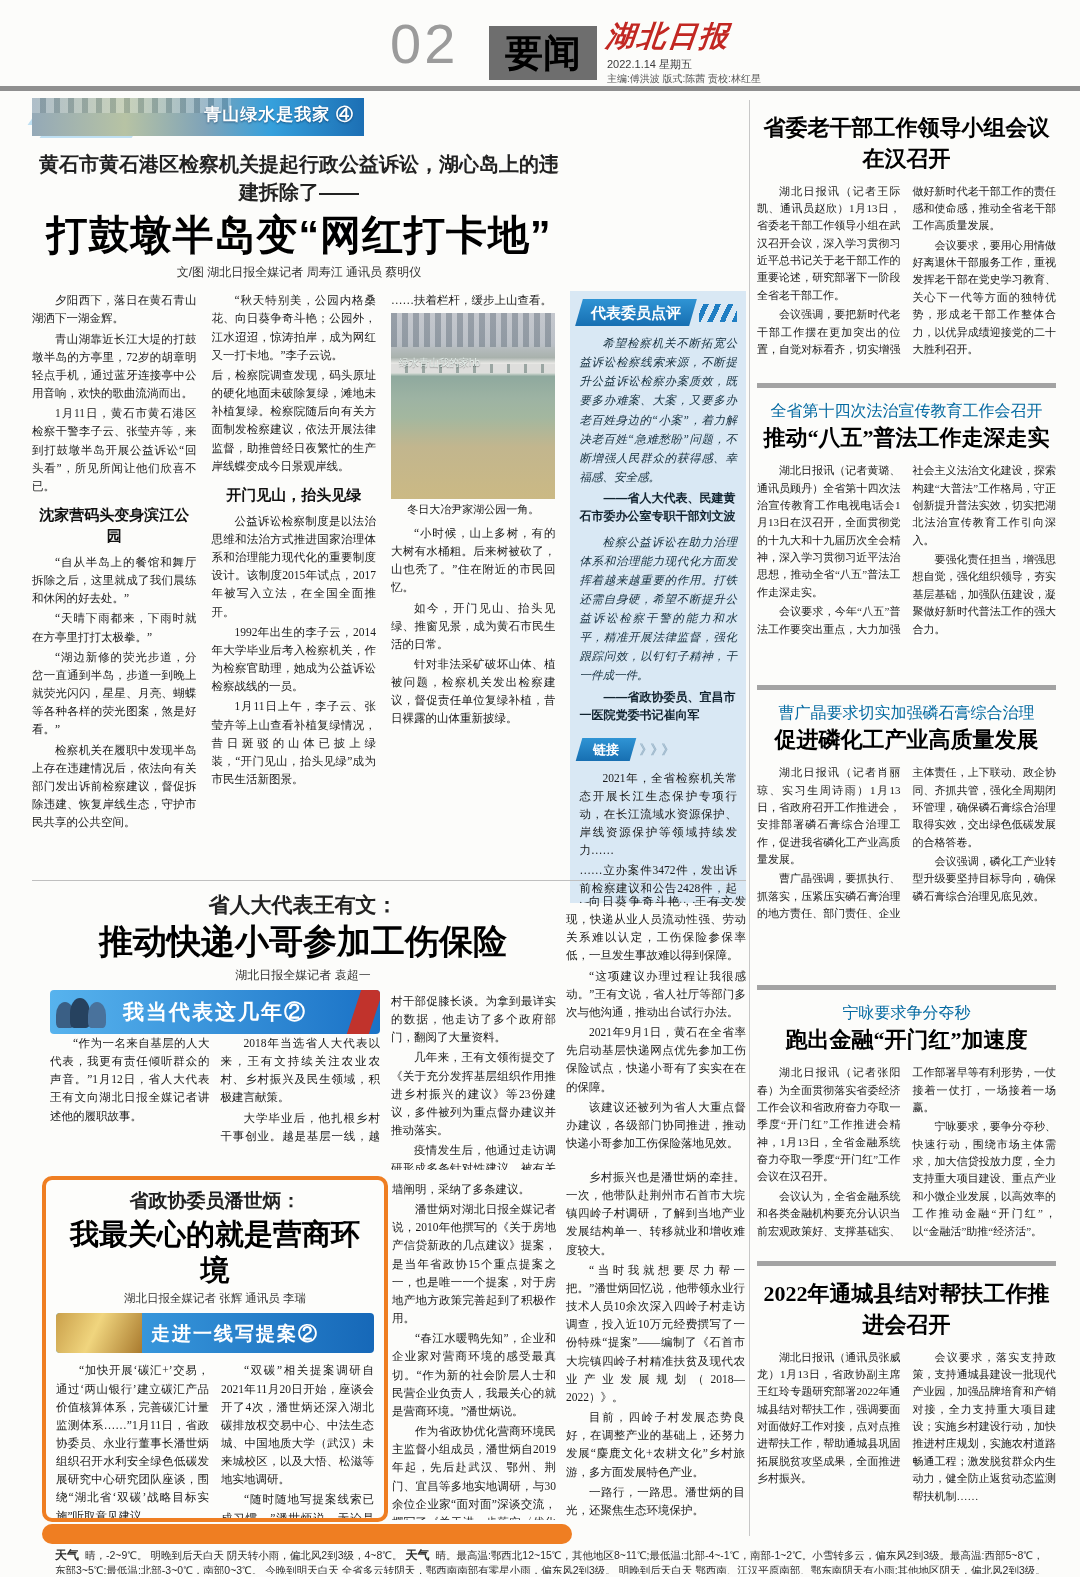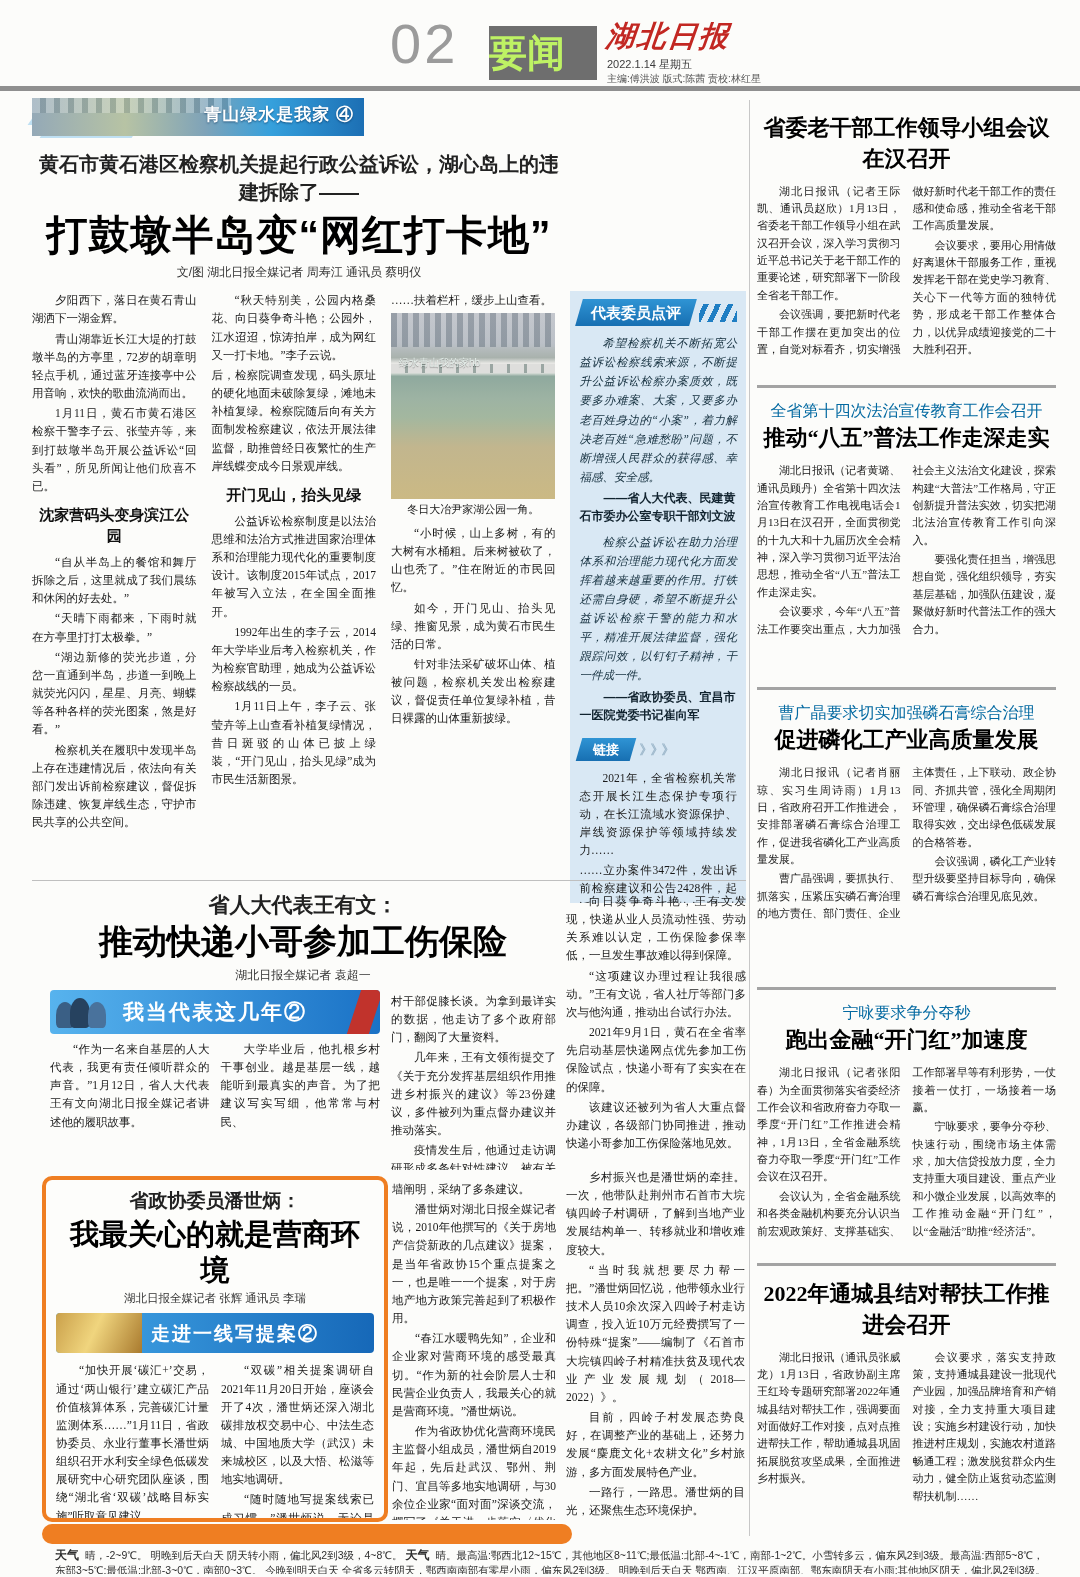--- a/index.html
+++ b/index.html
@@ -2,21 +2,21 @@
 <html><head>
 <meta charset="utf-8">
 <style>
   html,body{margin:0;padding:0;background:#e9e9e6;}
   .page{position:relative;width:1080px;height:1577px;margin:0 auto;background:#fcfcfa;
         font-family:"Liberation Sans",sans-serif;overflow:hidden;color:#1a1a1a;}
   
   .pagenum{position:absolute;left:390px;top:16px;font:300 56px/1 "Liberation Sans",sans-serif;
            color:#9b9b9b;letter-spacing:3px;}
   .section-box{position:absolute;left:489px;top:26px;width:108px;height:54px;background:#6e6e6e;
-               color:#bef264;font:bold 38px/54px "Liberation Sans",sans-serif;text-align:left;}
+               color:#000000;font:bold 38px/54px "Liberation Sans",sans-serif;text-align:center;}
   .paper-logo{position:absolute;left:606px;top:22px;font:bold italic 29px/1 "Liberation Serif",serif;
               color:#c22722;transform:skewX(-6deg);letter-spacing:2px;}
   .dateline{position:absolute;left:607px;top:58px;font:11px/1.2 "Liberation Sans",sans-serif;color:#3c3c3c;}
   .staffline{position:absolute;left:607px;top:73px;font:10px/1.2 "Liberation Sans",sans-serif;color:#555;}
   .top-rule{position:absolute;left:0;top:86px;width:1080px;height:5px;background:#8f8f8f;}
   .vrule{position:absolute;left:749px;top:100px;width:1px;height:1436px;background:#c7c7c7;}
   .deco1{position:absolute;left:30px;top:118px;width:54px;height:7px;background:#bfe0f3;transform:skewX(-35deg);}
   .deco2{position:absolute;left:42px;top:131px;width:92px;height:7px;background:#bfe0f3;transform:skewX(-35deg);}
   
   .para{font:11.5px/1.58 "Liberation Serif",serif;text-align:justify;text-indent:2em;margin:0 0 2px;}
@@ -73,42 +73,42 @@
   .f2-colsL{width:330px;}
   .banner2{position:relative;height:44px;border-radius:4px;overflow:hidden;display:flex;align-items:center;
            justify-content:center;background:linear-gradient(90deg,#57b3ee,#1a72c6);}
   .banner2-txt{color:#fff;font:bold 21px/1 "Liberation Sans",sans-serif;letter-spacing:2px;}
   .crowd{position:absolute;left:6px;top:6px;width:60px;height:32px;}
   .crowd i{position:absolute;bottom:0;border-radius:50% 50% 20% 20%;background:#2c4d6e;}
   .crowd i:nth-child(1){left:0;width:18px;height:26px;background:#3a5f85;}
   .crowd i:nth-child(2){left:14px;width:20px;height:30px;background:#26425f;}
   .crowd i:nth-child(3){left:32px;width:18px;height:26px;background:#49729c;}
   .ribbon{position:absolute;right:4px;top:-4px;width:22px;height:52px;background:#c1332c;transform:skewX(-18deg);}
-  .f2-txt2{column-count:2;column-gap:11px;height:120px;overflow:hidden;margin-top:6px;}
+  .f2-txt2{column-count:2;column-gap:11px;height:120px;overflow:hidden;}
   .f2-c3{width:165px;height:180px;overflow:hidden;margin-top:2px;}
   .f2-c4{position:absolute;right:0;top:2px;width:180px;height:276px;overflow:hidden;}
   
   .f3{position:absolute;left:42px;top:1176px;width:346px;height:346px;box-sizing:border-box;
       border:4px solid #ef7e22;border-radius:10px;padding:8px 10px 6px;overflow:hidden;background:#fdfdfb;}
   .f3-head{text-align:center;}
   .f3-kicker{font:600 19px/1.35 "Liberation Sans",sans-serif;color:#222;}
   .f3-headline{font:bold 29px/1.25 "Liberation Serif",serif;color:#000;margin:2px 0;}
   .f3-byline{font:11.5px/1.5 "Liberation Sans",sans-serif;color:#333;margin-bottom:6px;}
   .banner3{position:relative;height:40px;border-radius:4px;overflow:hidden;display:flex;align-items:center;
            justify-content:center;background:linear-gradient(90deg,#43a7e8,#1668b8);}
   .banner3-gold{position:absolute;left:0;top:0;width:86px;height:100%;
            background:linear-gradient(115deg,#caa04a 0%,#f0d57e 45%,#a97a2e 100%);}
   .banner3-txt{position:relative;color:#fff;font:bold 19px/1 "Liberation Sans",sans-serif;letter-spacing:2px;margin-left:40px;}
   .f3-txt{column-count:2;column-gap:12px;height:196px;overflow:hidden;margin-top:8px;}
   .midc3{position:absolute;left:392px;top:1180px;width:164px;height:340px;overflow:hidden;}
   .midc4{position:absolute;left:566px;top:1168px;width:179px;height:352px;overflow:hidden;}
   .orange-bar{position:absolute;left:42px;top:1524px;width:530px;height:20px;background:#ef7e22;border-radius:10px;}
   
   .sidebar{position:absolute;left:757px;top:100px;width:299px;}
-  .side-art{box-sizing:border-box;border-bottom:3px solid #a3a3a3;padding:12px 0 6px;overflow:hidden;}
+  .side-art{box-sizing:border-box;border-bottom:5px solid #a3a3a3;padding:12px 0 6px;overflow:hidden;}
   .side-art:last-child{border-bottom:none;}
   .side-kicker{font:16px/1.4 "Liberation Sans",sans-serif;text-align:center;color:#0369a1;}
   .side-kicker:empty{display:none;}
   .side-title{font:bold 22px/1.4 "Liberation Serif",serif;text-align:center;color:#000;margin:1px 0 8px;}
   .side-body{column-count:2;column-gap:12px;overflow:hidden;}
   .side-body .para{font-size:11px;}
   .h1a{height:288px;}.h2a{height:302px;}.h3a{height:300px;}.h4a{height:276px;}.h5a{height:264px;}
   .b1{height:212px;}.b2{height:208px;}.b3{height:206px;}.b4{height:182px;}.b5{height:168px;}
   
   .weather{position:absolute;left:55px;top:1548px;width:992px;height:26px;overflow:hidden;
@@ -214,20 +214,21 @@
             <div class="crowd">
                 <i></i>
                 <i></i>
                 <i></i>
               </div>
             <div class="banner2-txt">我当代表这几年②</div>
             <div class="ribbon"></div>
           </div>
           <div class="f2-txt2">
               <p class="para">“作为一名来自基层的人大代表，我更有责任倾听群众的声音。”1月12日，省人大代表王有文向湖北日报全媒记者讲述他的履职故事。</p>
+              <p class="para">2018年当选省人大代表以来，王有文持续关注农业农村、乡村振兴及民生领域，积极建言献策。</p>
               <p class="para">大学毕业后，他扎根乡村干事创业。越是基层一线，越能听到最真实的声音。为了把建议写实写细，他常常与村民、</p>
             </div>
         </div>
         <div class="f2-c3">
             <p class="para noind">村干部促膝长谈。为拿到最详实的数据，他走访了多个政府部门，翻阅了大量资料。</p>
             <p class="para">几年来，王有文领衔提交了《关于充分发挥基层组织作用推进乡村振兴的建议》等23份建议，多件被列为重点督办建议并推动落实。</p>
             <p class="para">疫情发生后，他通过走访调研形成多条针对性建议，被有关部门采纳。</p>
           </div>
       </div>
     </div>

